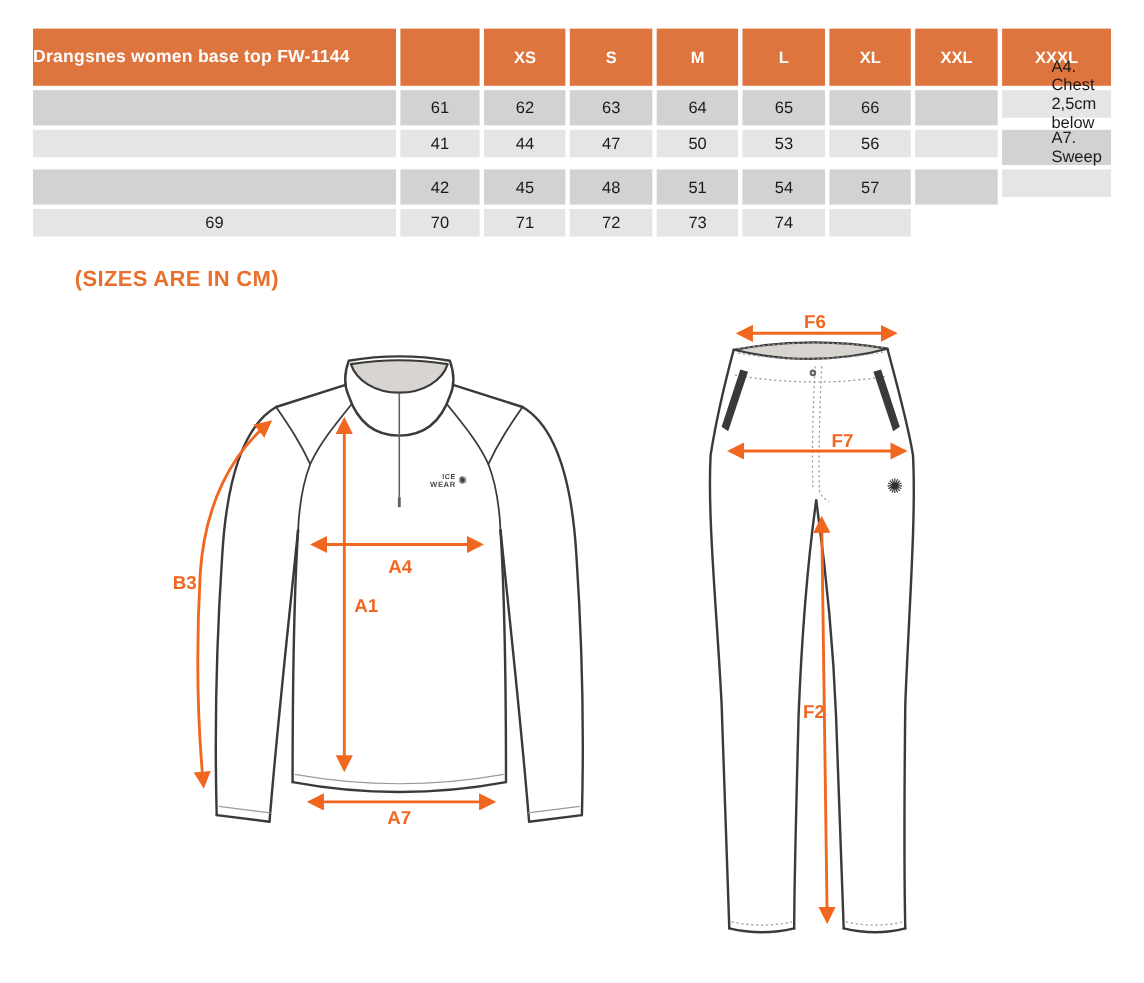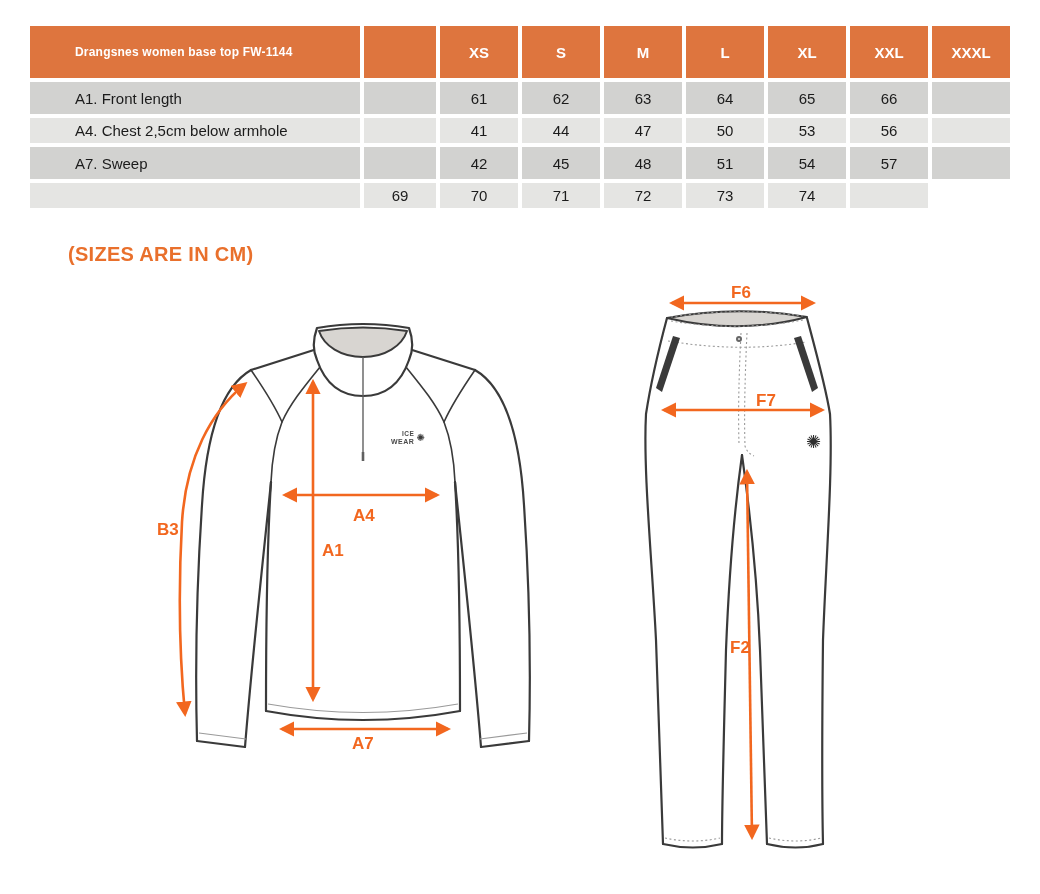--- a/index.html
+++ b/index.html
@@ -10,21 +10,21 @@
   *{box-sizing:border-box; margin:0; padding:0;}
   body{font-family:"Liberation Sans", sans-serif; background:#fff;}
   .stage{position:relative; width:1040px; height:894px; background:#fff; overflow:hidden;}
 
   
   .size-table{position:absolute; left:30px; top:26px; width:980px;
     display:grid; grid-template-columns:330px 72px repeat(7,1fr); gap:4px;}
   .cell{display:flex; align-items:center; justify-content:center;
     font-size:15px; color:var(--text-dark);}
   .cell.hdr{background:var(--header-bg); color:#fff; font-weight:bold; height:52px; font-size:15px;}
-  .cell.title{justify-content:flex-start; padding-left:45px; font-size:12px; letter-spacing:.2px;}
+  .cell.title{justify-content:flex-start; font-size:16px; letter-spacing:.2px;}
   .cell.lbl{justify-content:flex-start; padding-left:45px;}
   .cell.rd{background:var(--row-dark); height:32px;}
   .cell.rl{background:var(--row-light); height:25px;}
 
   .note{position:absolute; left:68px; top:243px; font-size:20px; font-weight:600;
     letter-spacing:.3px; color:var(--note-orange);}
 
   
   svg{position:absolute; overflow:visible;}
   .garment{stroke:var(--outline); stroke-width:2.2; fill:none; stroke-linecap:round; stroke-linejoin:round;}
@@ -57,21 +57,20 @@
     <div class="cell hdr title">Drangsnes women base top FW-1144</div>
     <div class="cell hdr"></div>
     <div class="cell hdr">XS</div>
     <div class="cell hdr">S</div>
     <div class="cell hdr">M</div>
     <div class="cell hdr">L</div>
     <div class="cell hdr">XL</div>
     <div class="cell hdr">XXL</div>
     <div class="cell hdr">XXXL</div>
 
-    <div class="cell rd lbl">A1. Front length</div>
     <div class="cell rd"></div>
     <div class="cell rd">61</div>
     <div class="cell rd">62</div>
     <div class="cell rd">63</div>
     <div class="cell rd">64</div>
     <div class="cell rd">65</div>
     <div class="cell rd">66</div>
     <div class="cell rd"></div>
 
     <div class="cell rl lbl">A4. Chest 2,5cm below armhole</div>

